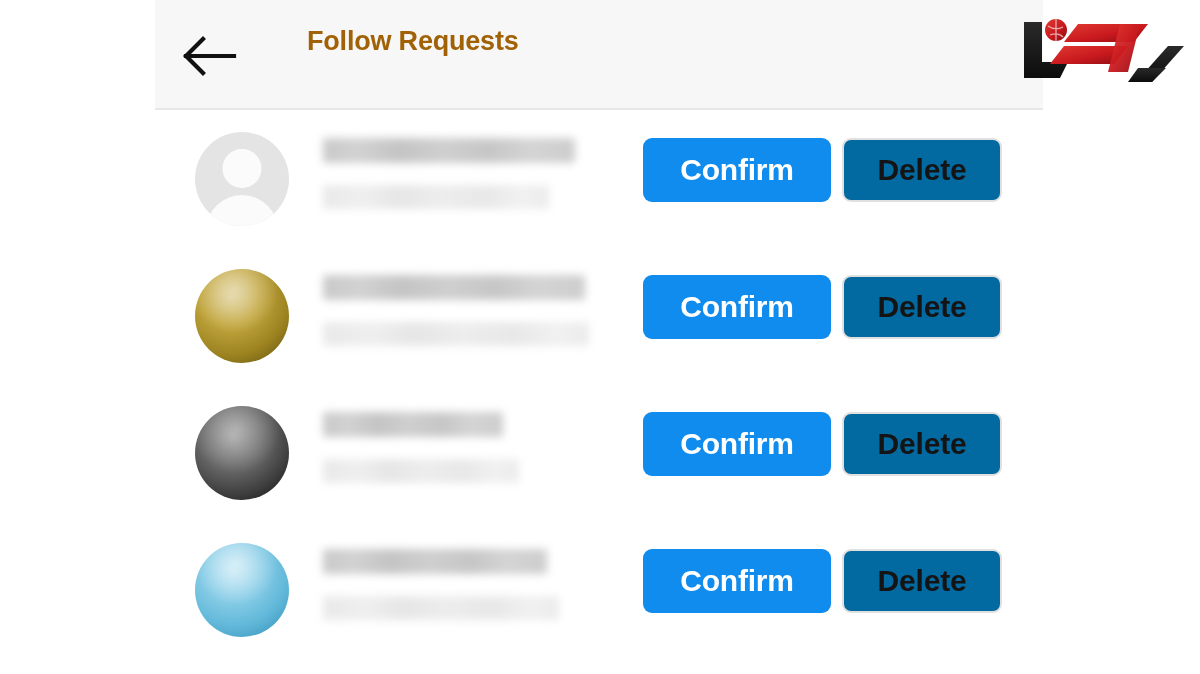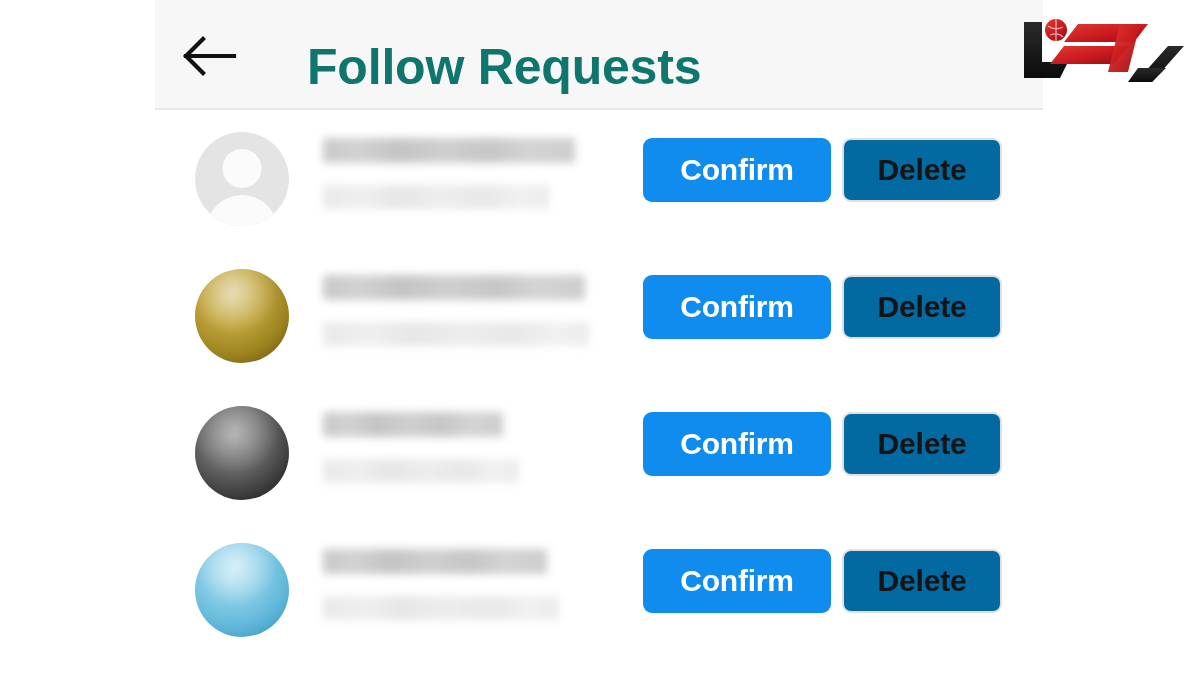--- a/index.html
+++ b/index.html
@@ -42,24 +42,24 @@
     left: 25px;
     top: 31px;
     width: 62px;
     height: 50px;
     cursor: pointer;
   }
   #back-button svg { display: block; }
   #page-title {
     position: absolute;
     left: 152px;
-    top: 38px;
-    font-size: 50px;
+    top: 26px;
+    font-size: 27px;
     font-weight: 700;
-    color: #0f766e;
+    color: #a16207;
     letter-spacing: -0.2px;
     white-space: nowrap;
     font-family: "Liberation Sans", sans-serif;
   }
 
   
   #request-list {
     position: absolute;
     left: 0;
     top: 110px;

